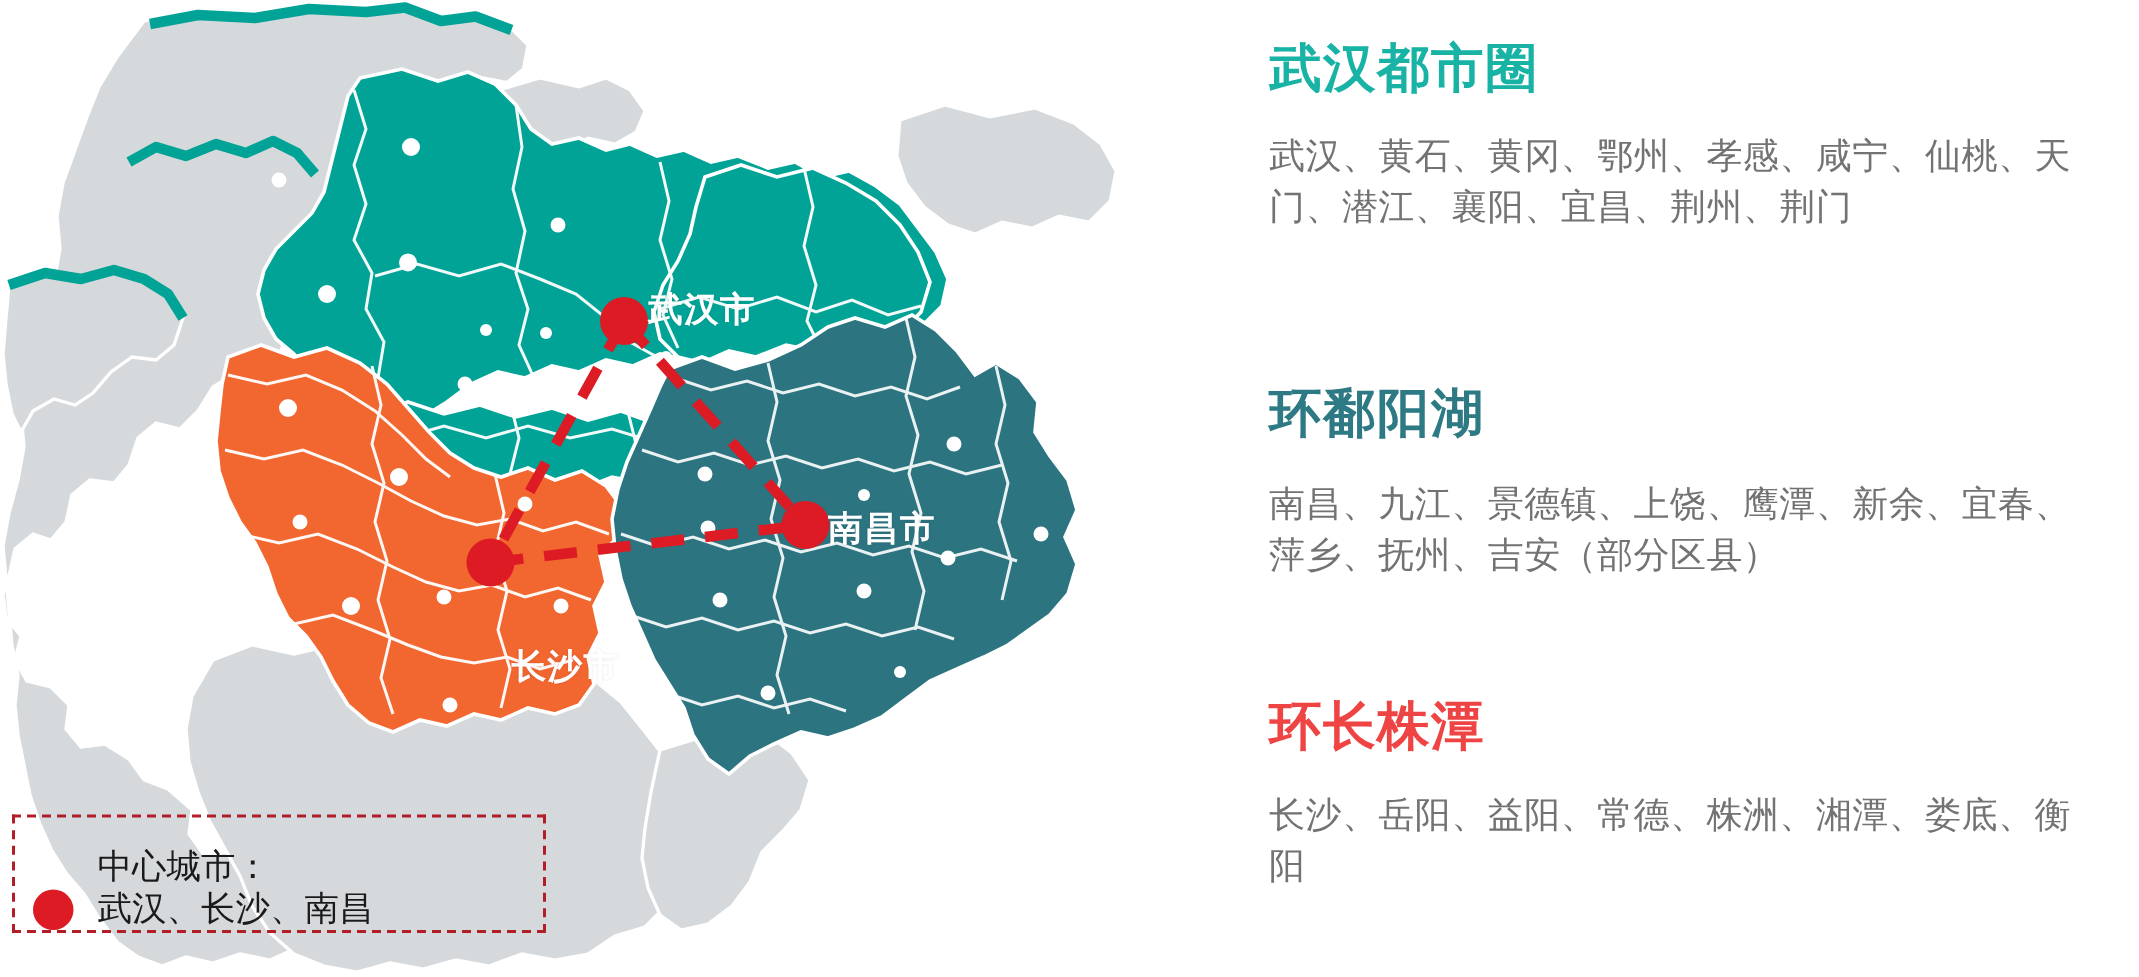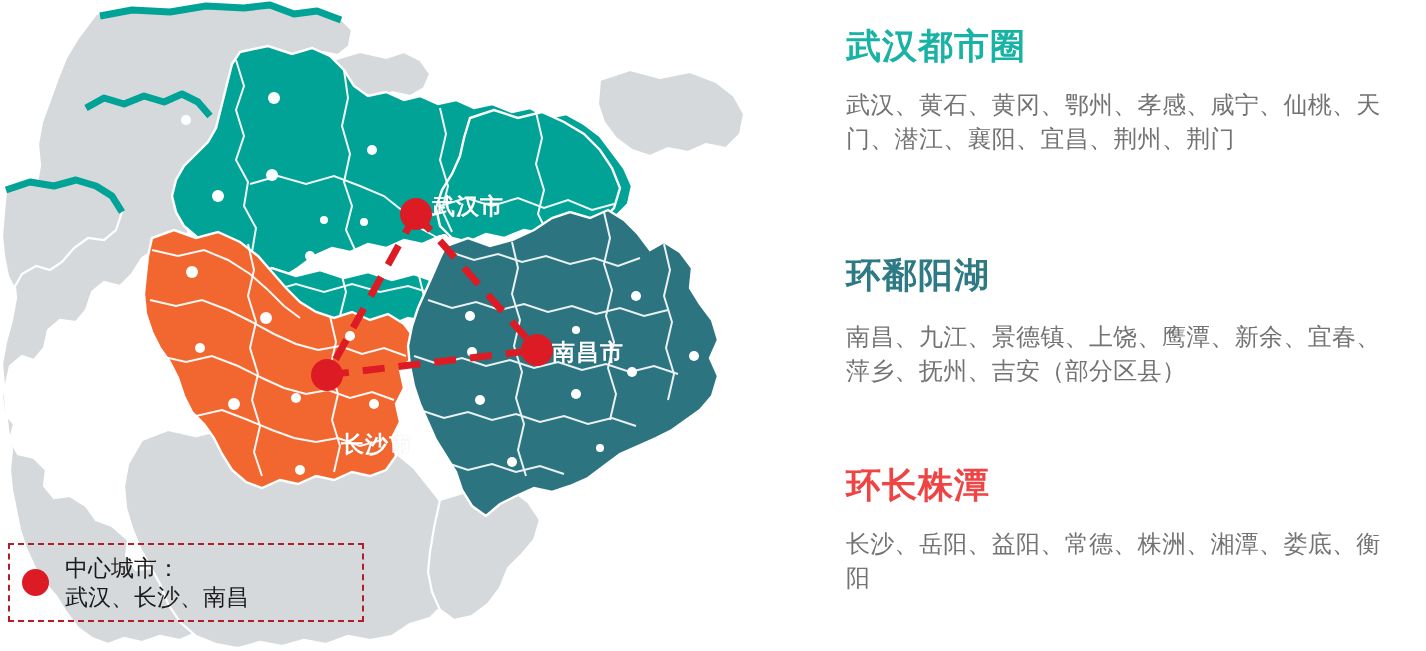--- a/index.html
+++ b/index.html
@@ -56,21 +56,21 @@
   .legend {
     position: absolute;
     left: 8px;
     top: 543px;
     width: 356px;
     height: 79px;
     border: 2px dashed #B11E28;
     box-sizing: border-box;
     background: transparent;
     display: flex;
-    align-items: center;
+    align-items: flex-end;
   }
   .legend-dot {
     width: 27px;
     height: 27px;
     border-radius: 50%;
     background: #DD1B24;
     margin-left: 12px;
     margin-right: 16px;
     flex: none;
   }

